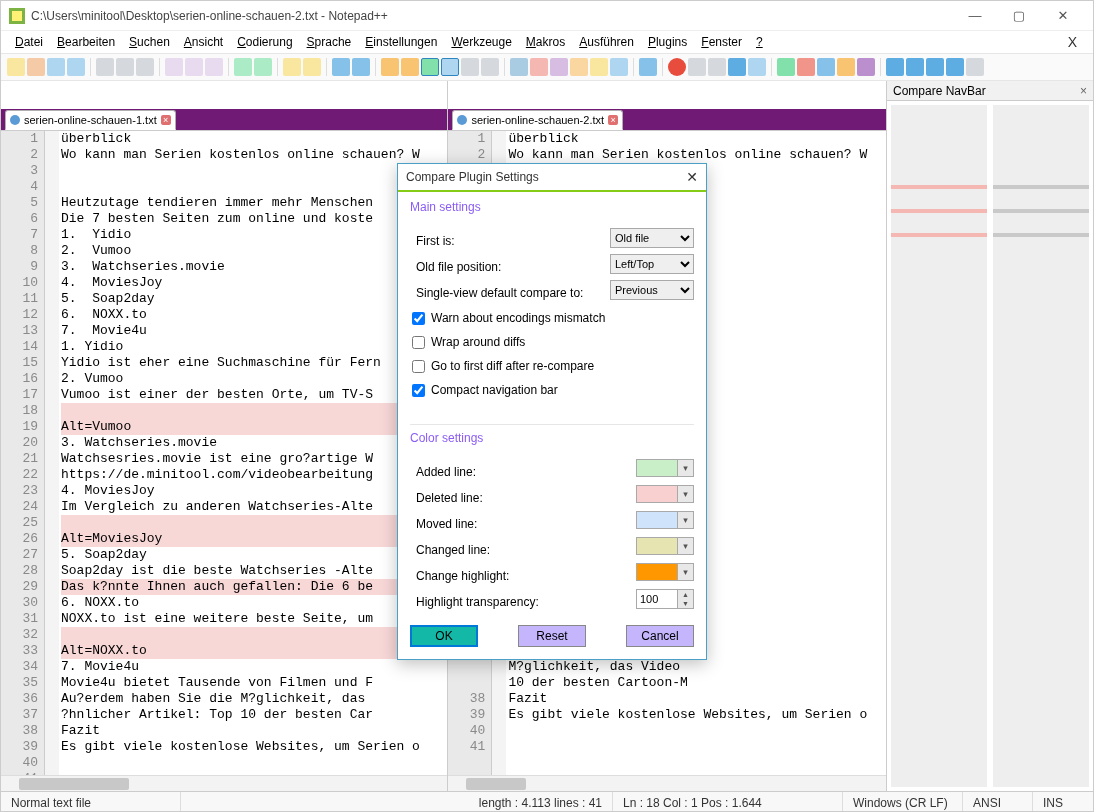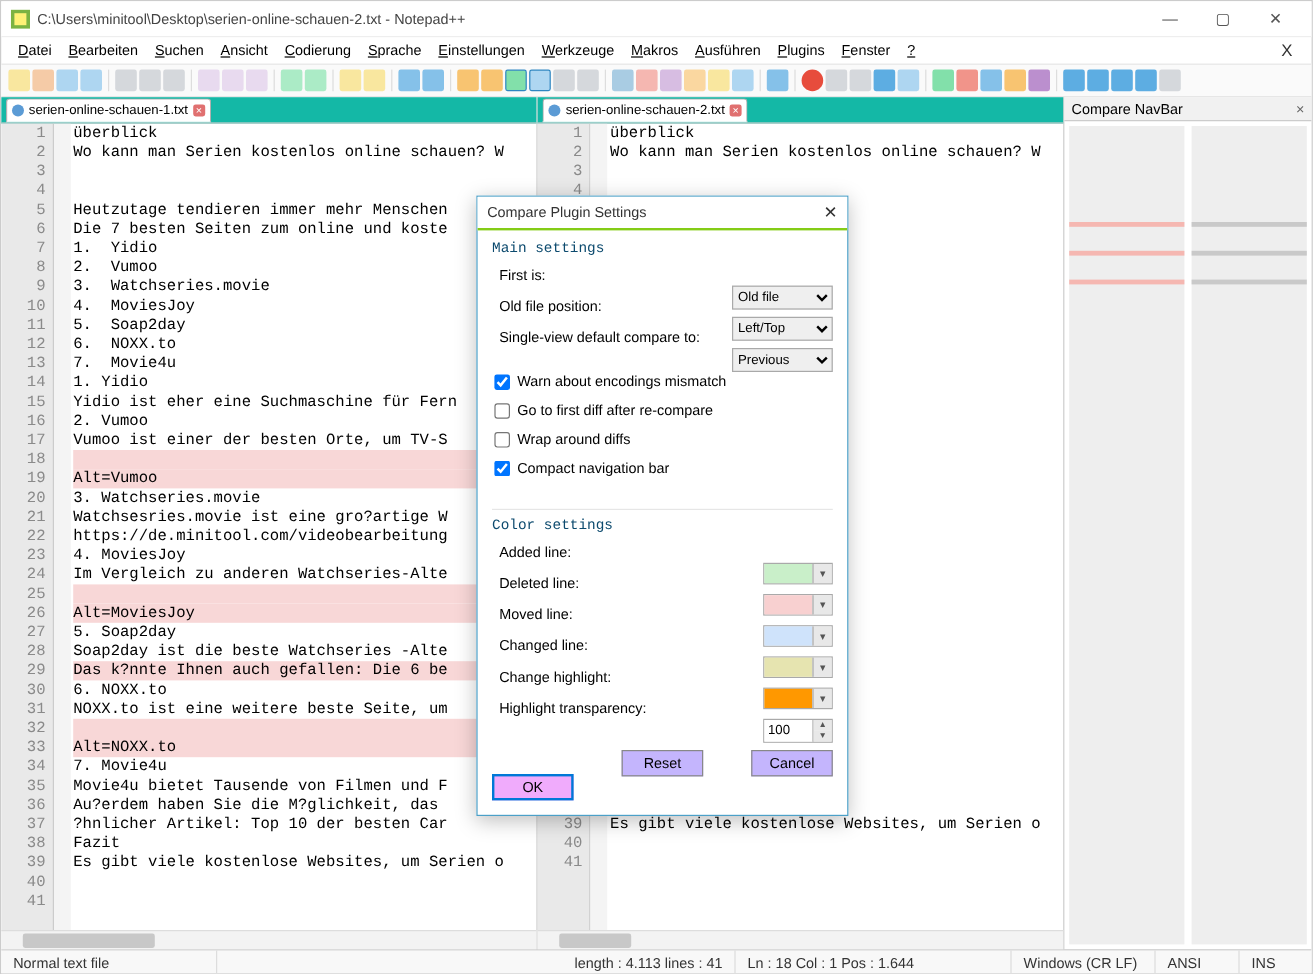--- a/index.html
+++ b/index.html
@@ -11,21 +11,21 @@
   .winbtn { width: 44px; height: 28px; display: flex; align-items: center; justify-content: center; color: #555; font-size: 13px; }
   .menubar { height: 22px; display: flex; align-items: center; padding: 0 8px; gap: 2px; font-size: 12px; }
   .menuitem { padding: 2px 6px; cursor: default; }
   .menuitem u { text-decoration: underline; }
   .menuclose { margin-left: auto; padding: 0 8px; color: #333; font-size: 14px; }
   .toolbar { height: 28px; border-top: 1px solid #e6e6e6; border-bottom: 1px solid #e6e6e6; display: flex; align-items: center; padding: 0 6px; gap: 2px; background: #fafafa; }
   .tbtn { width: 18px; height: 18px; border-radius: 2px; display: inline-block; }
   .tsep { width: 1px; height: 18px; background: #ddd; margin: 0 3px; }
   .workspace { display: flex; height: 710px; }
   .pane { flex: 1; display: flex; flex-direction: column; border-right: 1px solid #ccc; min-width: 0; }
-  .tabstrip { height: 22px; background: #14b8a6; display: flex; align-items: flex-end; border-bottom: 1px solid #ccc; }
+  .tabstrip { height: 22px; background: #701a75; display: flex; align-items: flex-end; border-bottom: 1px solid #ccc; margin-top: 28px; }
   .tab { height: 20px; background: #fff; border: 1px solid #b0b0b0; border-bottom: 1px solid #fff; border-radius: 3px 3px 0 0; display: flex; align-items: center; padding: 0 4px; margin-left: 4px; gap: 4px; font-size: 11px; }
   .tab .dot { width: 10px; height: 10px; border-radius: 50%; background: #5b9bd5; }
   .tab .close { width: 10px; height: 10px; background: #e07070; border-radius: 2px; font-size: 9px; color: #fff; display:flex; align-items:center; justify-content:center; line-height:1; }
   .editor { flex: 1; display: flex; font-family: "Courier New", monospace; font-size: 13px; overflow: hidden; position: relative; }
   .gutter { width: 44px; background: #e9e9e9; border-right: 1px solid #ccc; color: #8a8a8a; text-align: right; padding: 0 6px; line-height: 16px; }
   .margin { width: 14px; background: #f4f4f4; }
   .codearea { flex: 1; padding: 0 2px; line-height: 16px; white-space: pre; overflow: hidden; color: #000; }
   .line { height: 16px; }
   .del { background: #f8d7d7; }
   .marker { position: relative; }
@@ -41,36 +41,36 @@
   .statusbar { height: 22px; border-top: 1px solid #ccc; display: flex; align-items: center; font-size: 12px; color: #333; background: #f8f8f8; }
   .statusbar .cell { border-right: 1px solid #ddd; padding: 0 10px; height: 100%; display: flex; align-items: center; }
   .statusbar .flex { flex: 1; }
   
   .dialog { position: absolute; left: 396px; top: 162px; width: 310px; background: #fff; border: 1px solid #4ba0c8; box-shadow: 0 4px 16px rgba(0,0,0,0.25); }
   .dlg-title { height: 28px; background: #fff; border-bottom: 2px solid #84cc16; display: flex; align-items: center; padding: 0 8px; color: #333; font-size: 12px; }
   .dlg-title .dclose { margin-left: auto; font-size: 14px; color: #333; }
   .dlg-body { padding: 8px 12px 6px 12px; }
   .group { border-top: 1px solid #e6e6e6; padding-top: 6px; margin-top: 22px; }
   .group.first { border-top: none; margin-top: 0; padding-top: 0; }
-  .grouplabel { color: #0c4a6e; margin-bottom: 8px; font-family: Liberation Mono, monospace; }
-  .row { display: flex; align-items: flex-start; height: 26px; gap: 2px; flex-direction: column; }
+  .grouplabel { color: #8b5cf6; margin-bottom: 8px; }
+  .row { display: flex; align-items: flex-end; height: 26px; gap: 2px; }
   .row .lbl { padding-left: 6px; }
   .row .ctrl { margin-left: auto; }
   select.sel { width: 84px; height: 20px; font-size: 11px; border: 1px solid #a9a9a9; background: #efefef; }
   .chk { display: flex; align-items: center; gap: 6px; padding-left: 2px; height: 24px; }
   .colorbox { width: 58px; height: 18px; border: 1px solid #a9a9a9; display: inline-flex; }
   .colorbox .sw { flex: 1; }
   .colorbox .arr { width: 16px; border-left: 1px solid #a9a9a9; background: #e8e8e8; display:flex; align-items:center; justify-content:center; font-size:9px; color:#555;}
   .spin { display: flex; width: 58px; height: 20px; border: 1px solid #a9a9a9; }
   .spin input { width: 40px; border: none; padding: 0 3px; font-size: 11px; }
   .spin .sbtns { width: 16px; border-left: 1px solid #a9a9a9; display:flex; flex-direction:column; }
   .spin .sbtns div { flex:1; background:#e8e8e8; font-size:7px; display:flex; align-items:center; justify-content:center; color:#555;}
   .dlg-buttons { display: flex; padding: 10px 12px 12px 12px; gap: 40px; justify-content: space-between; }
   .dlg-buttons button { width: 70px; height: 22px; border: 1px solid #888; background: #c4b5fd; font-size: 12px; }
-  .dlg-buttons button.primary { border: 2px solid #0078d7; background: #f0abfc; margin-top: 20px; }
+  .dlg-buttons button.primary { border: 2px solid #0078d7; background: #14b8a6; }
 </style>
 </head>
 <body>
 
 <div class="titlebar">
   <svg class="icon" viewBox="0 0 16 16">
       <rect width="16" height="16" fill="#7cb342"></rect>
       <rect x="3" y="3" width="10" height="10" fill="#fff176"></rect>
     </svg>
   <div class="title">C:\Users\minitool\Desktop\serien-online-schauen-2.txt - Notepad++</div>
@@ -325,25 +325,25 @@
         <span class="lbl">Single-view default compare to:</span>
         <span class="ctrl"><select class="sel"><option>Previous</option></select></span>
       </div>
       <div style="height:6px"></div>
       <label class="chk">
           <input type="checkbox" checked="" style="">
           <span>Warn about encodings mismatch</span>
         </label>
       <label class="chk">
           <input type="checkbox" style="">
-          <span>Go to first diff after re-compare</span>
+          <span>Wrap around diffs</span>
         </label>
       <label class="chk">
           <input type="checkbox" style="">
-          <span>Wrap around diffs</span>
+          <span>Go to first diff after re-compare</span>
         </label>
       <label class="chk">
           <input type="checkbox" checked="" style="">
           <span>Compact navigation bar</span>
         </label>
     </div>
     <div class="group">
       <div class="grouplabel">Color settings</div>
       <div class="row">
           <span class="lbl">Added line:</span>

